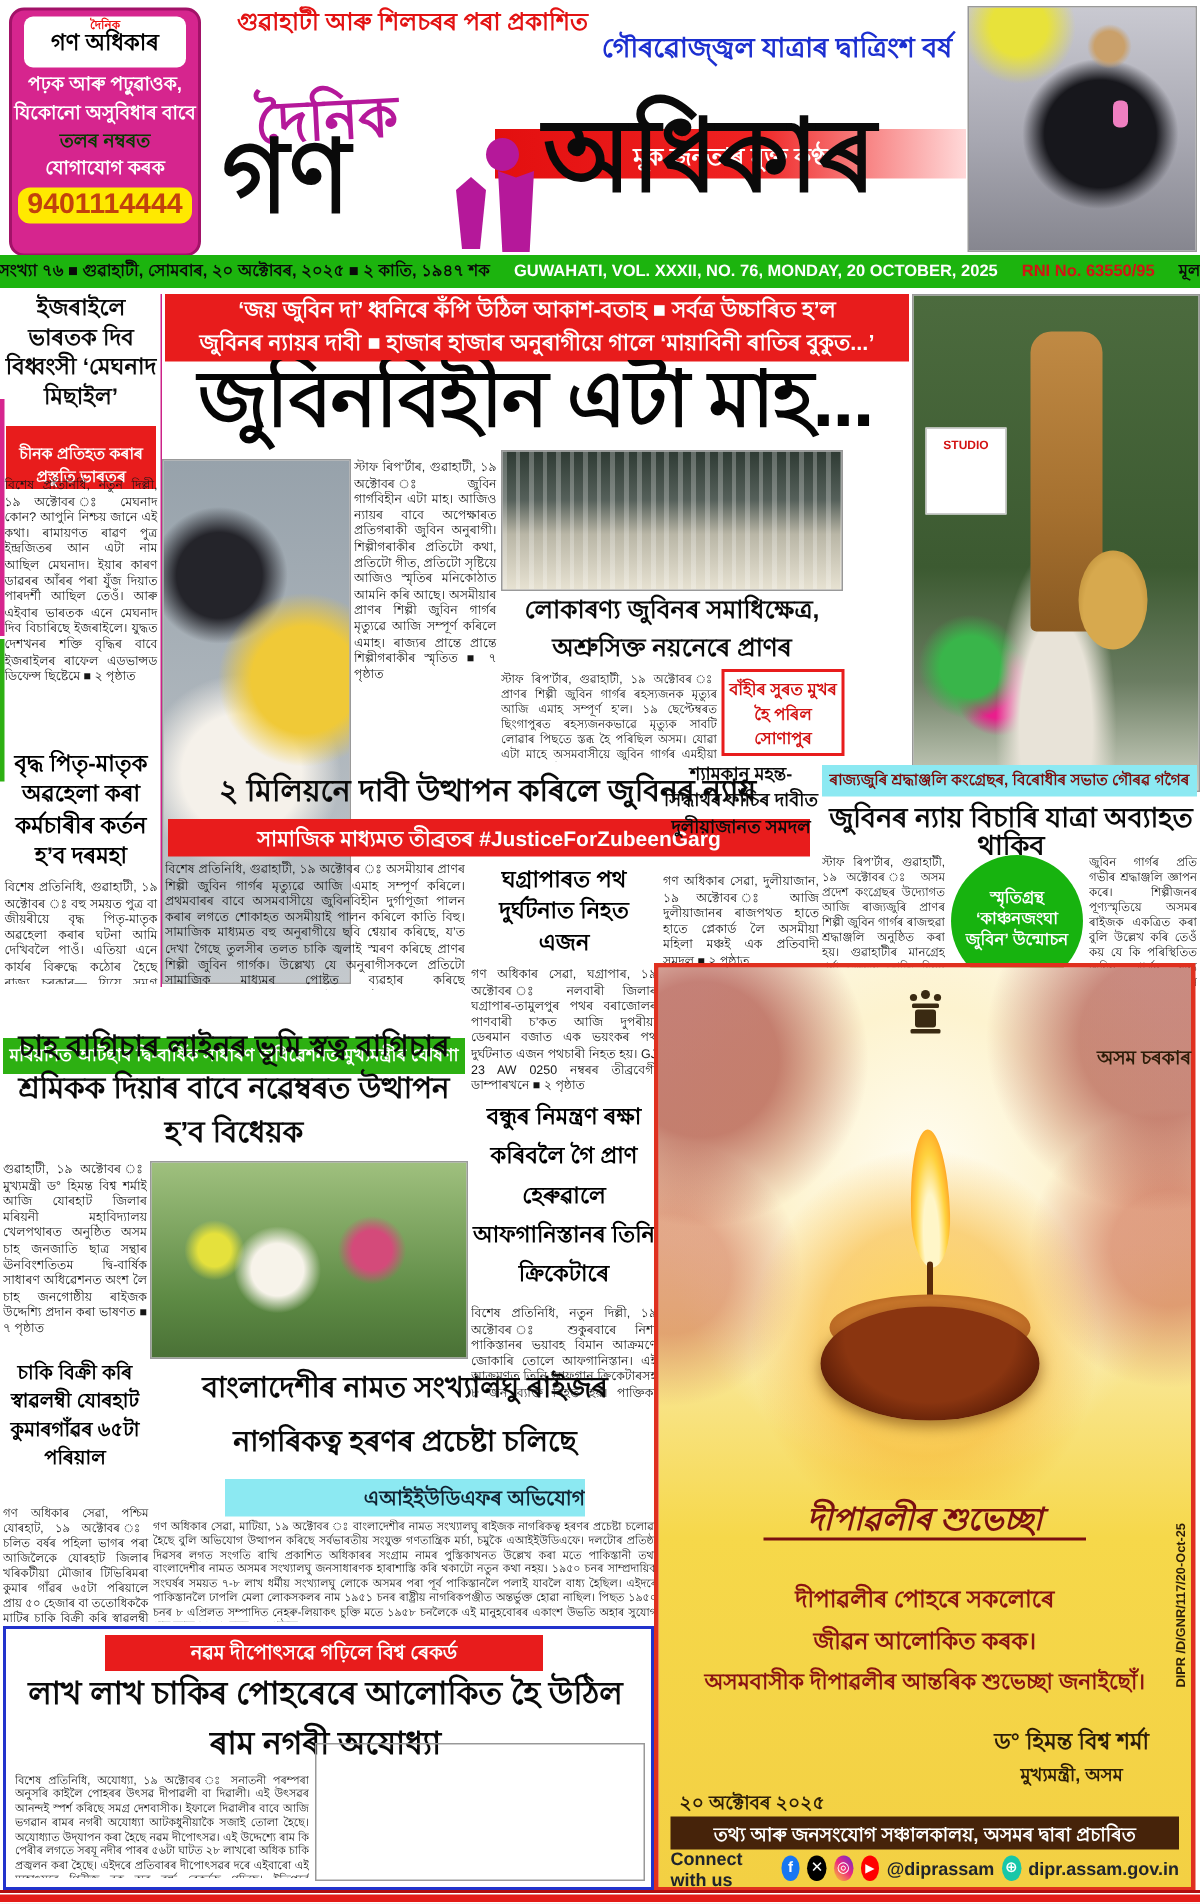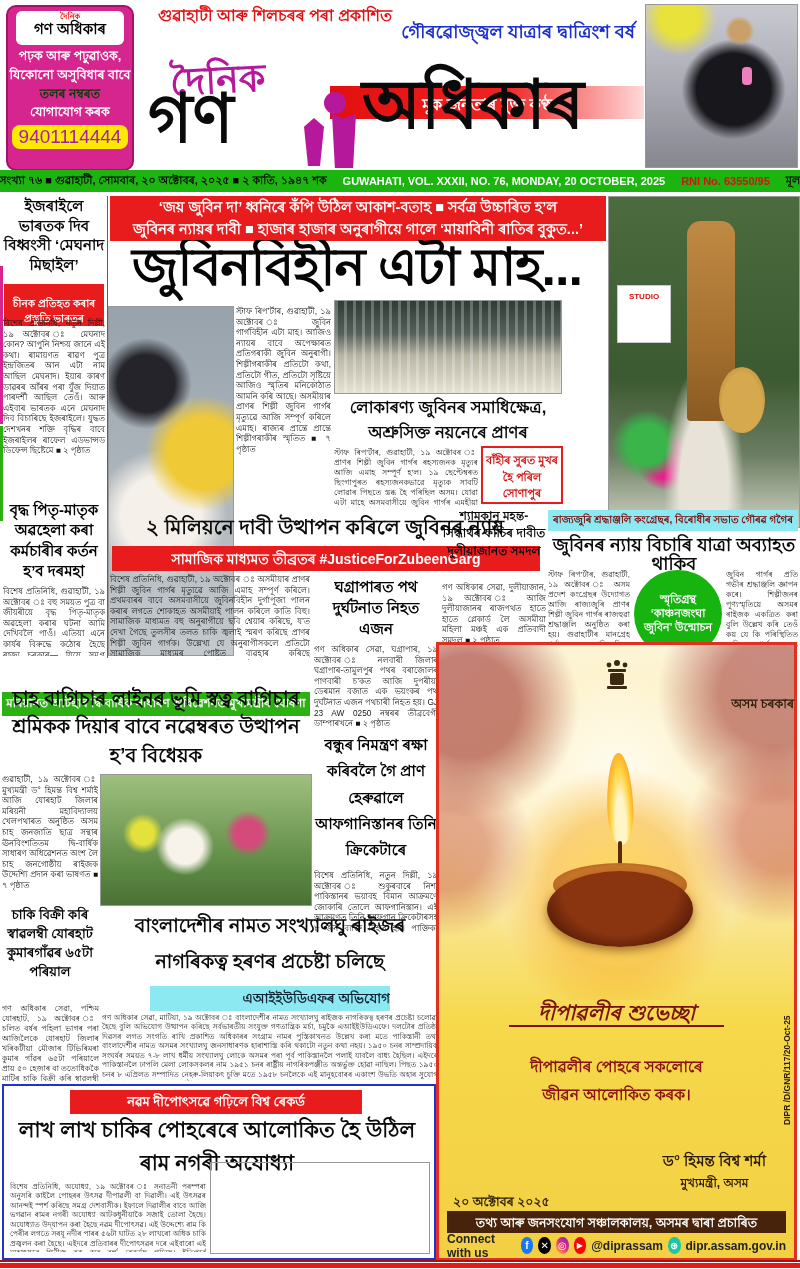--- a/index.html
+++ b/index.html
@@ -17,21 +17,21 @@
   .kicker-cyan{background:#8ce9f2;color:#7d0a0a;font-weight:bold;}
   .kicker-green{background:#2db012;color:#fff;font-weight:bold;}
   .photo{border:1px solid #999;}
   
   #contactBox{background:#d6258e;border:2px solid #a21268;border-radius:10px;}
   #contactBox .mini{background:#fff;border-radius:6px;margin:4px auto 2px;width:108px;height:34px;line-height:1;}
   #contactBox .mini .t1{color:#e11;font-size:8px;font-weight:bold;display:block;padding-top:2px;}
   #contactBox .mini .t2{color:#000;font-size:15px;font-weight:bold;display:block;}
   #contactBox .ln{color:#fff;font-weight:bold;font-size:12.5px;line-height:1.5;}
   #contactBox .ln3{color:#063b00;}
-  #phoneBox{background:#ffe900;border-radius:8px;color:#a21caf;font-weight:normal;font-size:19px;width:116px;margin:3px auto;padding:1px 0;}
+  #phoneBox{background:#ffe900;border-radius:8px;color:#c2410c;font-weight:bold;font-size:19px;width:116px;margin:3px auto;padding:1px 0;}
   #tagStrip{background:linear-gradient(90deg,#e30f0f 0%,#ef2222 55%,#ffd9d9 100%);}
   #infobar{background:#1cb40e;font-size:11px;font-weight:bold;display:flex;align-items:center;justify-content:center;gap:6px;white-space:nowrap;}
   .sq{display:inline-block;width:7px;height:7px;background:#ffe900;margin:0 2px;}
   
   #ad{background:linear-gradient(180deg,#fdf8ea 0%,#fbf0c8 30%,#f6d84a 62%,#f3d043 100%);border:3px solid #e0301f;}
   #ad .glowtop{background:
       radial-gradient(circle at 8% 18%, rgba(150,30,25,.55) 0 12%, rgba(150,30,25,0) 26%),
       radial-gradient(circle at 94% 14%, rgba(150,30,25,.5) 0 12%, rgba(150,30,25,0) 26%),
       radial-gradient(circle at 96% 55%, rgba(190,60,40,.45) 0 10%, rgba(190,60,40,0) 24%),
       radial-gradient(circle at 2% 60%, rgba(190,60,40,.4) 0 10%, rgba(190,60,40,0) 22%),
@@ -218,20 +218,21 @@
     <div class="abs" id="wick" style="left:179px;top:196px;height:46px;"></div>
     <div class="abs" id="diyaRim" style="left:114px;top:218px;width:134px;height:44px;"></div>
     <div class="abs" id="diyaBowl" style="left:108px;top:226px;width:146px;height:76px;"></div>
 
     <div class="abs c adTitle" style="left:0;top:352px;width:100%;font-size:21px;">দীপাৱলীৰ শুভেচ্ছা</div>
     <div class="abs" style="left:70px;top:380px;width:215px;height:2px;background:#7a1010;"></div>
 
     <div class="abs c adMsg" style="left:0;top:408px;width:100%;font-size:15.5px;line-height:1.8;">
       <div>দীপাৱলীৰ পোহৰে সকলোৰে</div>
       <div>জীৱন আলোকিত কৰক।</div>
+      <div style="font-size:14.5px;">অসমবাসীক দীপাৱলীৰ আন্তৰিক শুভেচ্ছা জনাইছোঁ।</div>
     </div>
 
     <div class="abs" style="right:28px;top:504px;text-align:center;">
       <div class="b" style="font-size:15px;color:#2c1c08;">ড° হিমন্ত বিশ্ব শৰ্মা</div>
       <div class="b" style="font-size:12px;color:#2c1c08;">মুখ্যমন্ত্ৰী, অসম</div>
     </div>
     <div class="abs b" style="left:14px;top:548px;font-size:12.5px;color:#2c1c08;">২০ অক্টোবৰ ২০২৫</div>
     <div class="abs b" style="right:2px;top:300px;font-size:8.5px;color:#2c1c08;writing-mode:vertical-rl;transform:rotate(180deg);height:250px;text-align:center;">DIPR /D/GNR/117/20-Oct-25</div>
 
     <div class="abs c" style="left:8px;top:566px;width:339px;height:22px;background:#46230a;color:#fff;font-weight:bold;font-size:12.5px;padding-top:3px;box-sizing:border-box;">তথ্য আৰু জনসংযোগ সঞ্চালকালয়, অসমৰ দ্বাৰা প্ৰচাৰিত</div>

